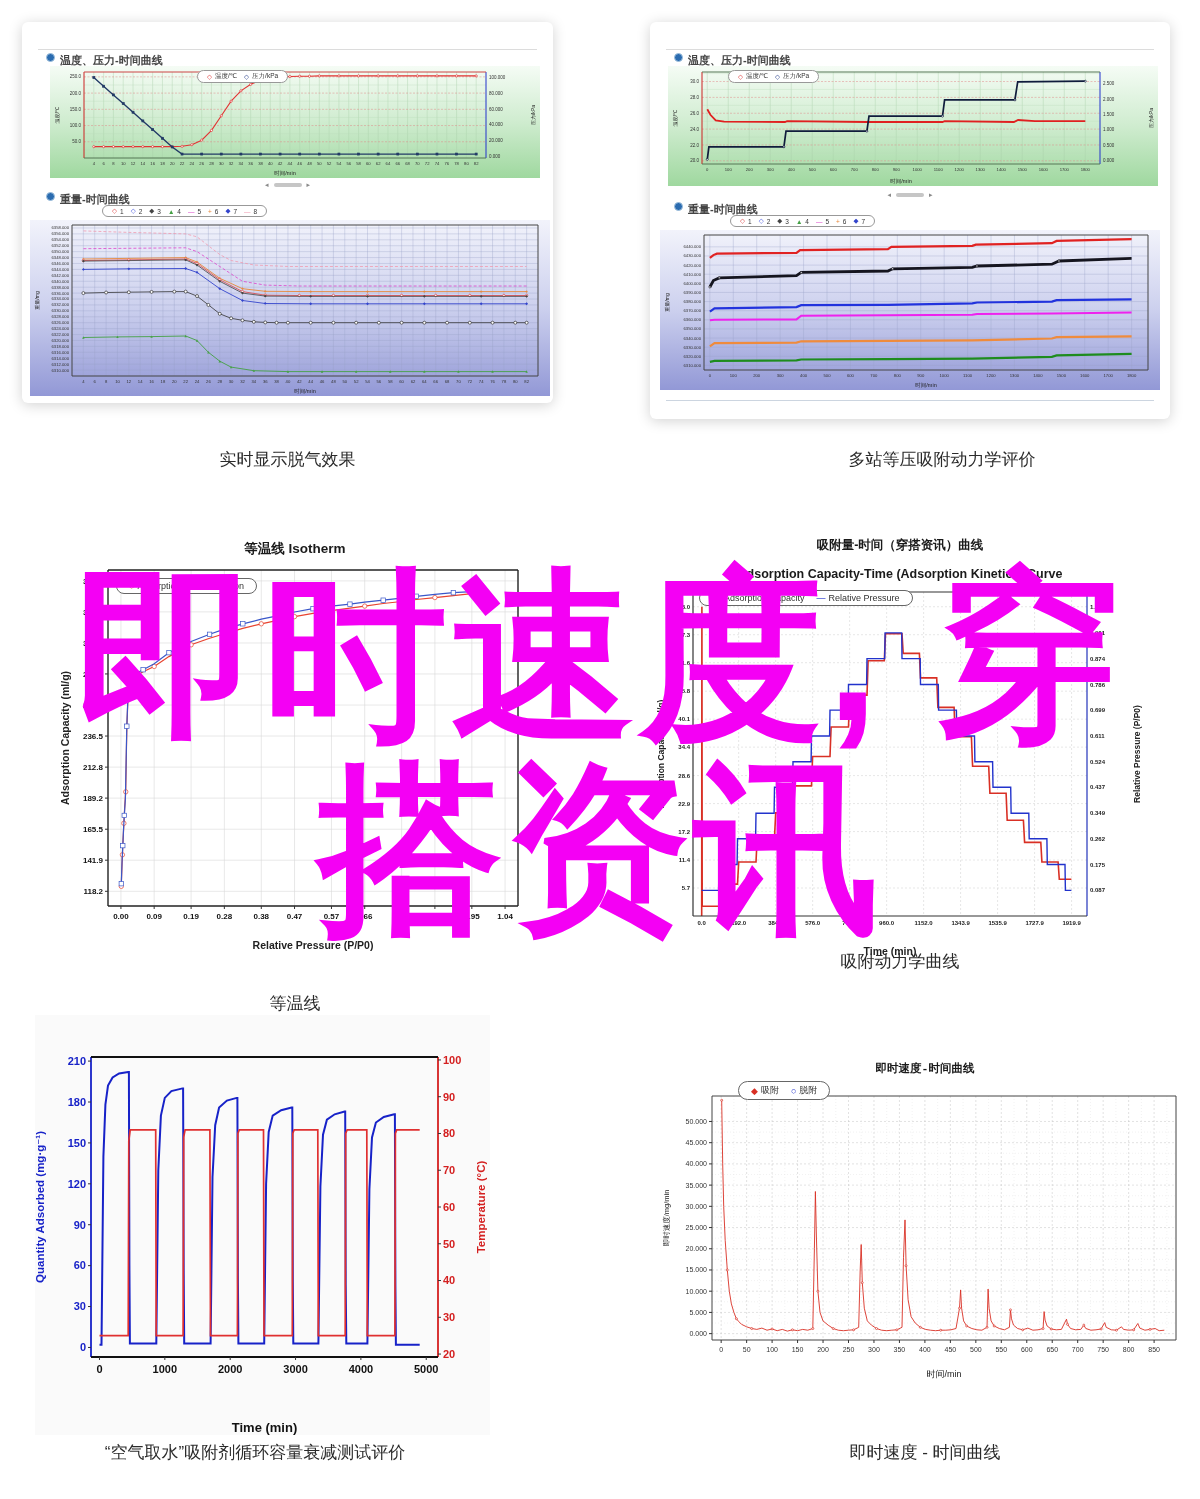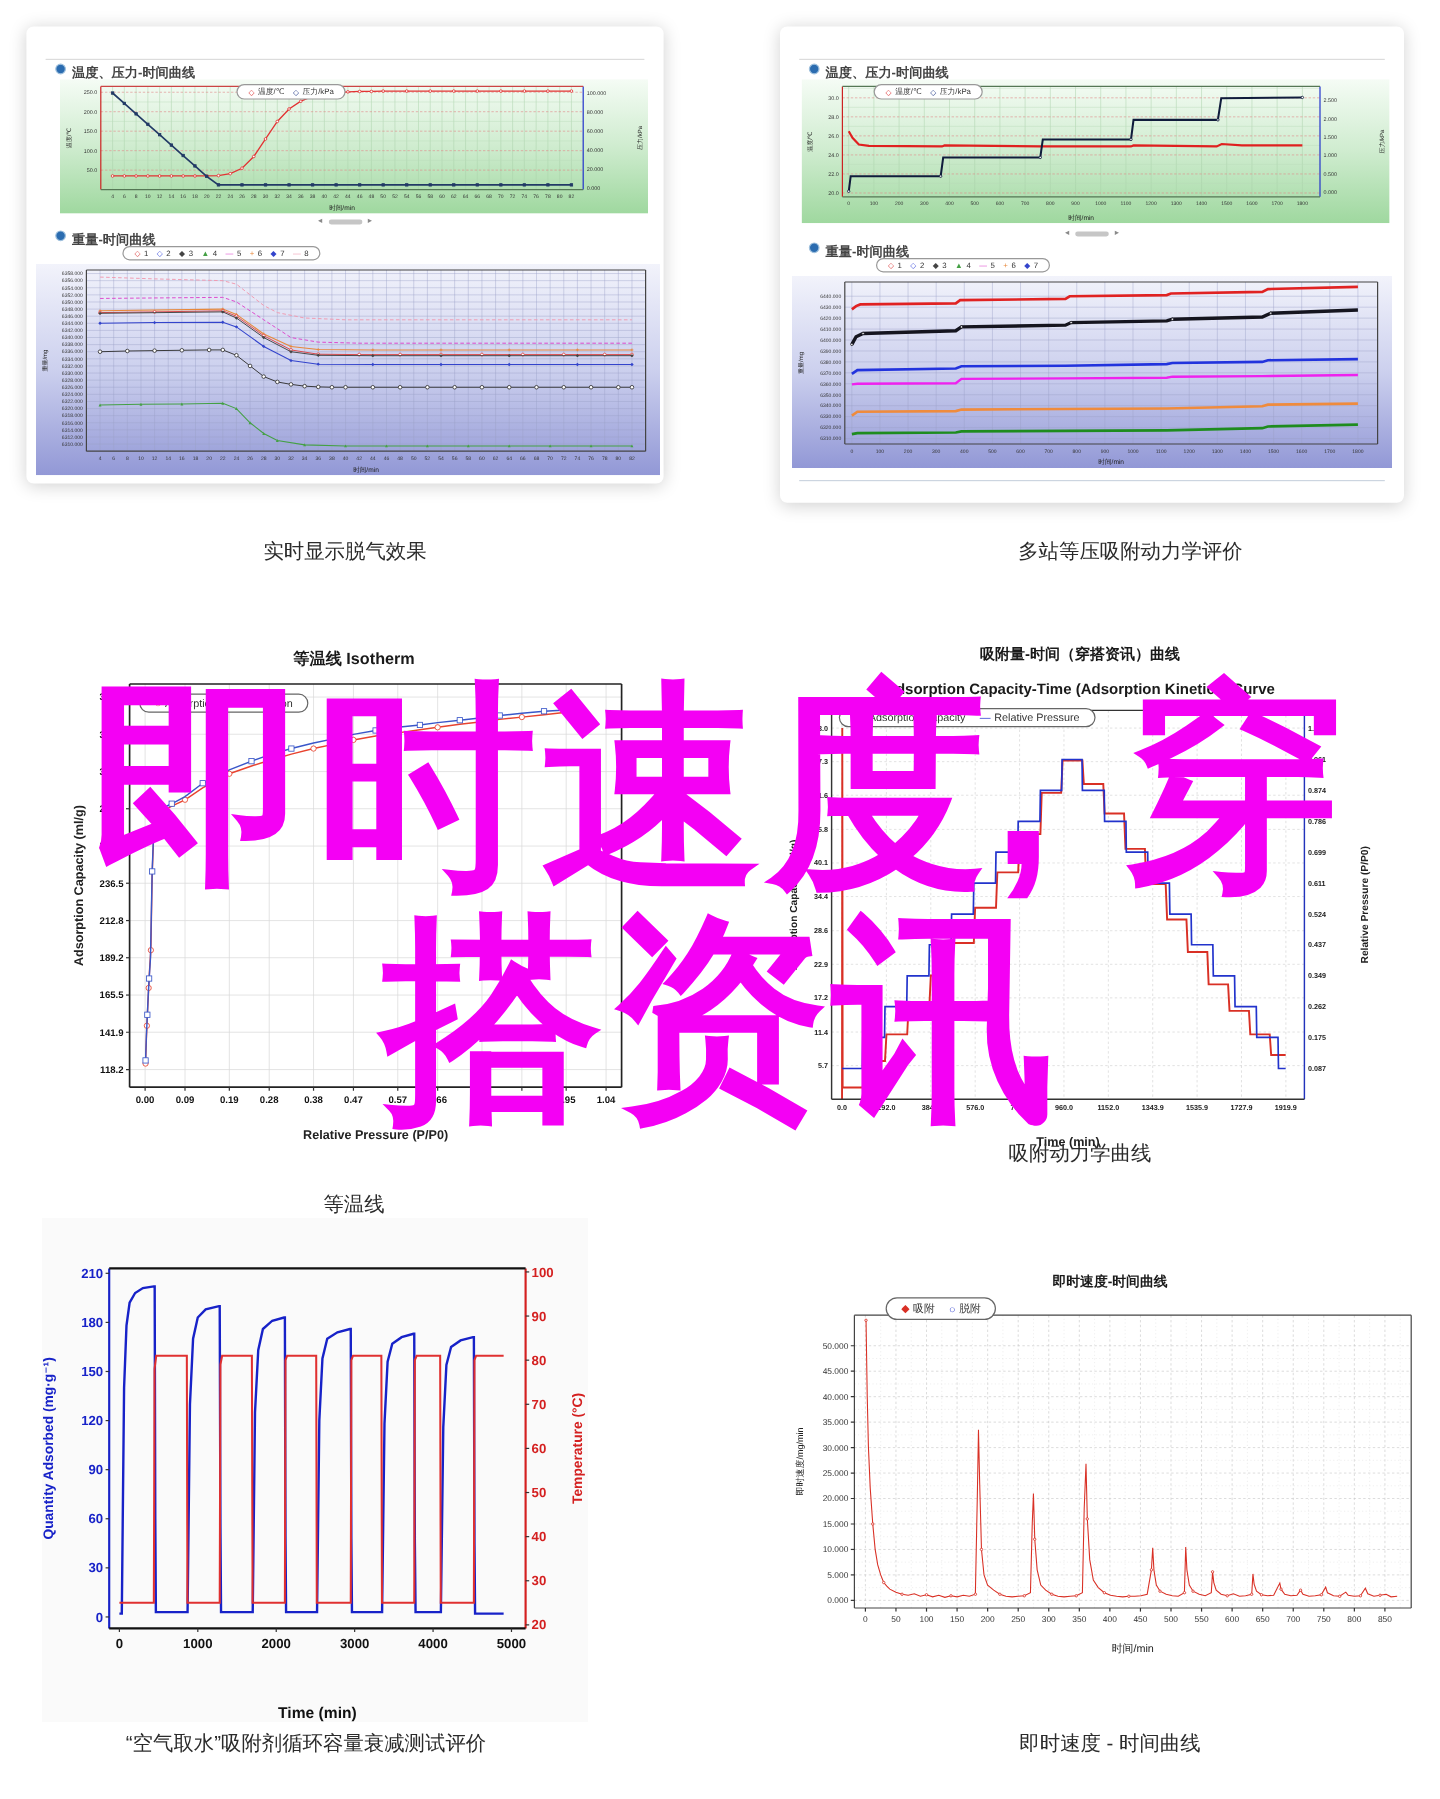--- a/index.html
+++ b/index.html
@@ -18,21 +18,21 @@
   .legend-pill{position:absolute;display:inline-flex;align-items:center;gap:7px;border:1px solid #999;border-radius:10px;background:#fff;padding:1px 9px;font-size:6.5px;color:#333;white-space:nowrap;}
   .legend-pill.big{font-size:9px;border-radius:12px;padding:2px 12px;gap:12px;border-color:#666;}
   .legend-item{display:inline-flex;align-items:center;gap:3px;}
   .legend-item .glyph{display:inline-block;font-style:normal;}
   .caption{position:absolute;text-align:center;font-size:17px;color:#2b2b2b;}
   .figure{position:absolute;}
   .fig-title{text-align:center;font-weight:bold;color:#1a1a1a;}
   #iso-title{font-size:13.5px;}
   #kin-title-zh{font-size:12.5px;line-height:1.2;}
   #kin-title-en{font-size:12.5px;line-height:1.2;margin-top:14px;}
-  #rate-title{font-size:11.5px;}
+  #rate-title{font-size:11.5px;font-family:Liberation Mono, monospace;}
   #cyc-block{background:#fafafa;}
   .overlay{position:absolute;left:0;top:560px;width:1200px;text-align:center;font-weight:bold;font-size:184px;line-height:1.05;letter-spacing:4px;z-index:50;pointer-events:none;}
 </style>
 </head>
 <body>
 
 <div class="page">
 
   <div class="card" id="card-l">
     <div class="panel-line" style="top:27px"></div>

